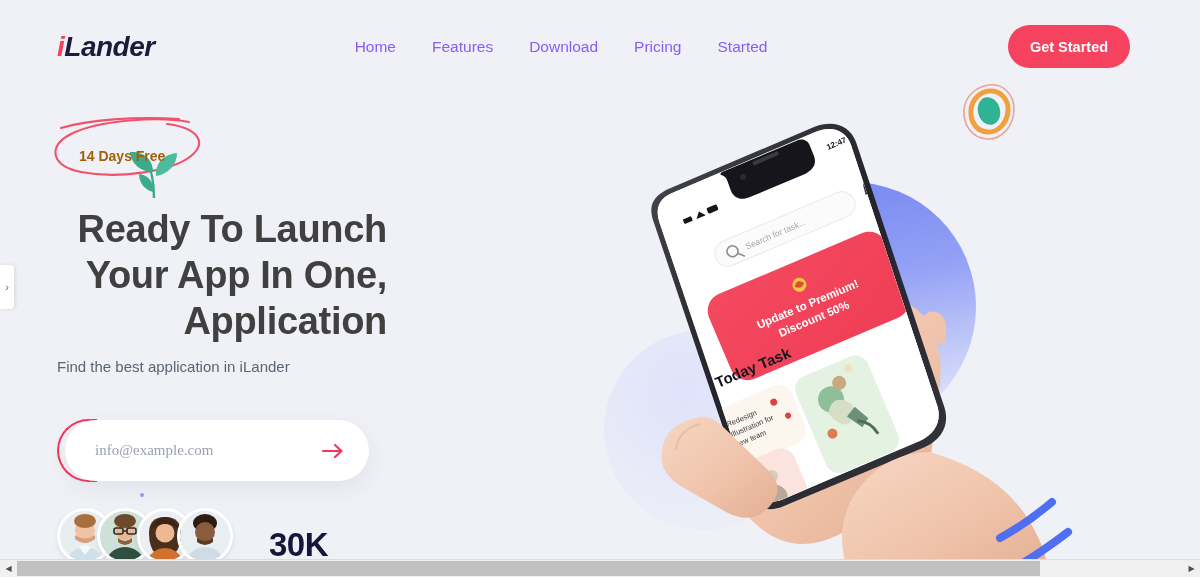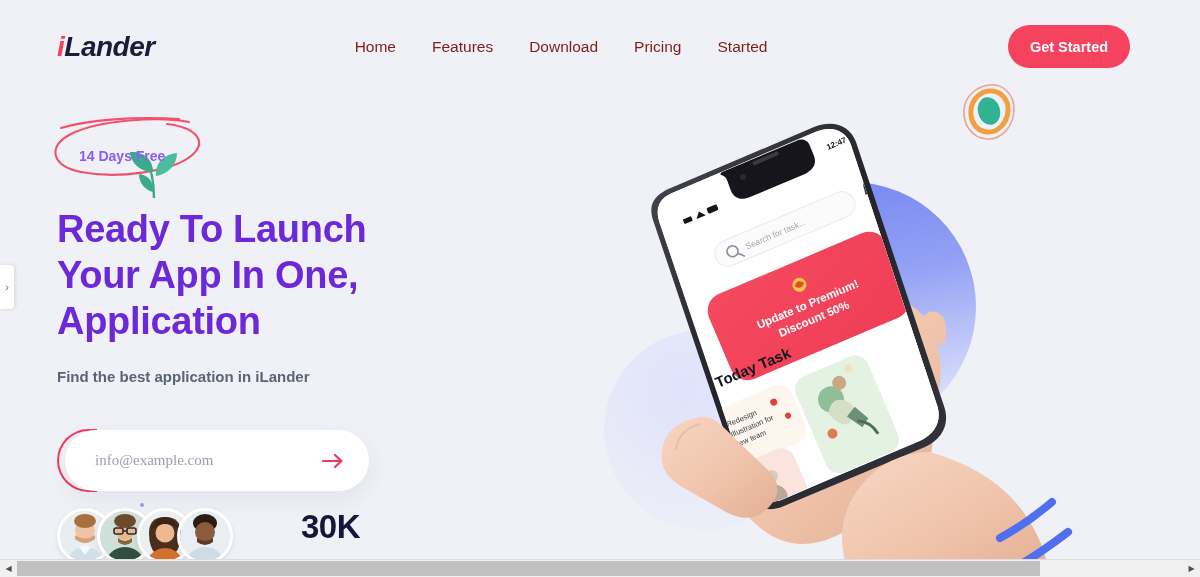--- a/index.html
+++ b/index.html
@@ -49,21 +49,21 @@
   }
   .logo .logo-i { color: #f4425f; }
 
   .nav {
     display: flex; align-items: center;
     gap: 36px;
     margin-left: 200px;
   }
   .nav-link {
     font-size: 15.5px;
-    color: #7f1d1d;
+    color: #8b5cf6;
     text-decoration: none;
     white-space: nowrap;
     cursor: pointer;
   }
 
   .get-started {
     position: absolute; right: 70px; top: 25px;
     width: 122px; height: 43px;
     border: none; border-radius: 22px;
     background: #f4425f;
@@ -81,39 +81,39 @@
 
   .badge-wrap {
     position: relative;
     width: 200px; height: 78px;
   }
   .badge-scribble { position: absolute; left: -18px; top: -6px; }
   .badge-leaf { position: absolute; left: 66px; top: 22px; }
   .badge-text {
     position: absolute; left: 22px; top: 28px;
     font-size: 14px; font-weight: bold;
-    color: #8b5cf6;
+    color: #a16207;
     white-space: nowrap;
   }
 
   .hero-title {
     margin-top: 8px;
     font-size: 38px;
     line-height: 46px;
     font-weight: bold;
-    color: #6d28d9;
+    color: #404040;
     letter-spacing: -0.3px;
     width: 330px;
+    text-align: right;
   }
 
   .hero-sub {
-    margin-top: 24px;
+    margin-top: 14px;
     font-size: 15px;
     color: #5b6475;
-    font-weight: bold;
   }
 
   
   .email-wrap {
     position: relative;
     margin-top: 44px;
     width: 312px; height: 63px;
   }
   .email-arc {
     position: absolute; left: 0; top: 0;
@@ -148,21 +148,21 @@
   }
   .dot-accent {
     position: absolute; left: 83px; top: 74px;
     width: 4px; height: 4px; border-radius: 50%;
     background: #8e9cf5;
   }
 
   
   .social {
     position: absolute; left: 57px; top: 508px;
-    display: flex; align-items: flex-start; gap: 32px;
+    display: flex; align-items: flex-end;
   }
   .avatars { display: flex; }
   .avatar {
     width: 56px; height: 56px;
     border-radius: 50%;
     border: 3px solid #ffffff;
     margin-left: -16px;
     overflow: hidden;
     position: relative;
     box-shadow: 0 2px 5px rgba(30,40,70,0.10);

